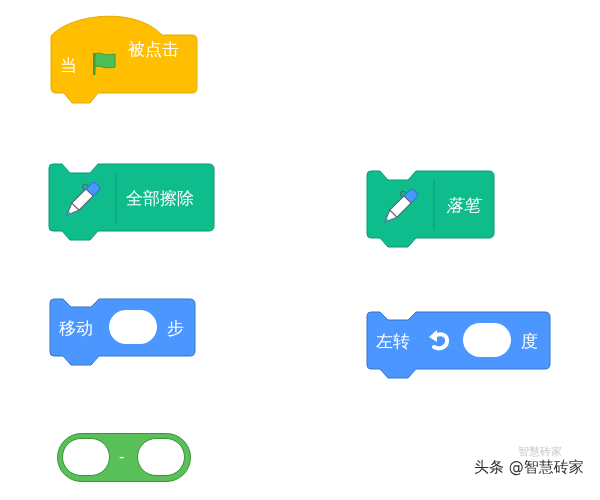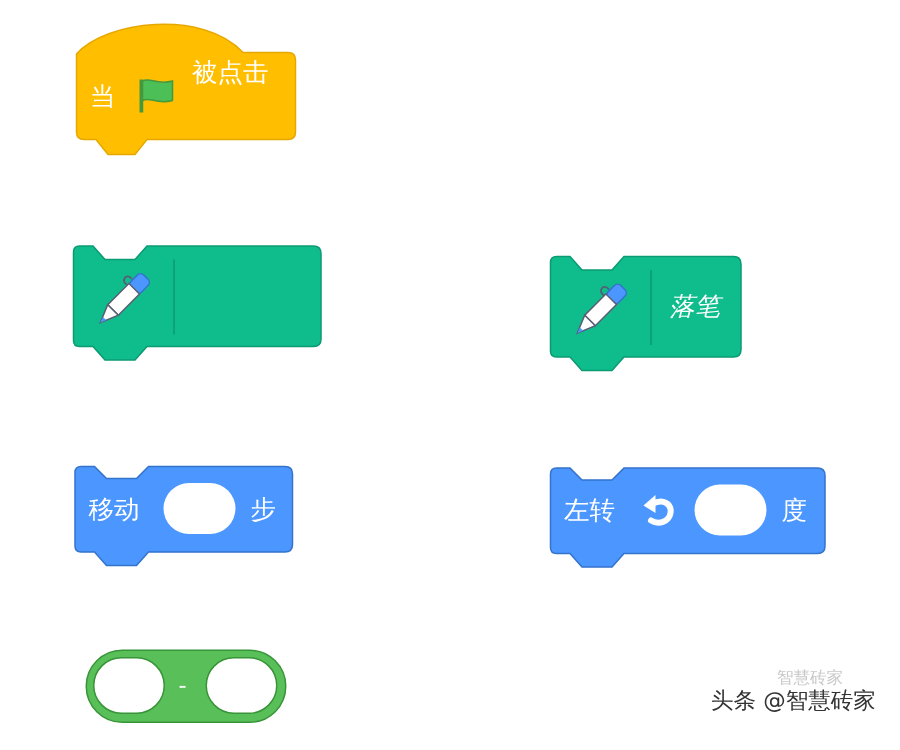--- a/index.html
+++ b/index.html
@@ -40,20 +40,21 @@
     <svg width="42" height="42" viewBox="0 0 42 42">
       <path d="M28,6 C24,1 20,8 25,10" fill="none" stroke="#575E75" stroke-width="1.2"></path>
       <g transform="rotate(45 21 21)">
         <rect x="16" y="-2" width="10" height="12" rx="3" fill="#4C97FF" stroke="#3373CC" stroke-width="1"></rect>
         <rect x="16" y="9" width="10" height="20" fill="#ffffff" stroke="#575E75" stroke-width="1"></rect>
         <path d="M16,29 L26,29 L21,41 Z" fill="#ffffff" stroke="#575E75" stroke-width="1"></path>
         <path d="M19.5,37 L22.5,37 L21,41 Z" fill="#4C97FF"></path>
       </g>
     </svg>
   </span>
+  <span class="lbl" style="left:78px; top:25px;">全部擦除</span>
 </div>
 
 <div class="block" style="left:366px; top:170px; width:130px; height:80px;font-style:italic;">
   <svg width="130" height="80">
     <path d="M1,5 Q1,1 5,1 L14,1 L22,10 L42,10 L50,1 L123,1 Q128,1 128,6 L128,63 Q128,68 123,68 L50,68 L42,77 L22,77 L14,68 L5,68 Q1,68 1,64 Z" fill="#0FBD8C" stroke="#0B9A72" stroke-width="1"></path>
     <line x1="68" y1="10" x2="68" y2="60" stroke="#0B9A72" stroke-width="1"></line>
   </svg>
   <span class="icon" style="left:12px; top:17px;">
     <svg width="42" height="42" viewBox="0 0 42 42">
       <path d="M28,6 C24,1 20,8 25,10" fill="none" stroke="#575E75" stroke-width="1.2"></path>
@@ -61,21 +62,21 @@
         <rect x="16" y="-2" width="10" height="12" rx="3" fill="#4C97FF" stroke="#3373CC" stroke-width="1"></rect>
         <rect x="16" y="9" width="10" height="20" fill="#ffffff" stroke="#575E75" stroke-width="1"></rect>
         <path d="M16,29 L26,29 L21,41 Z" fill="#ffffff" stroke="#575E75" stroke-width="1"></path>
         <path d="M19.5,37 L22.5,37 L21,41 Z" fill="#4C97FF"></path>
       </g>
     </svg>
   </span>
   <span class="lbl" style="left:80px; top:25px;">落笔</span>
 </div>
 
-<div class="block" style="left:49px; top:298px; width:148px; height:70px;margin-top:12px;">
+<div class="block" style="left:49px; top:298px; width:148px; height:70px;">
   <svg width="148" height="70">
     <path d="M1,5 Q1,1 5,1 L14,1 L22,9 L42,9 L50,1 L141,1 Q146,1 146,6 L146,53 Q146,58 141,58 L50,58 L42,67 L22,67 L14,58 L5,58 Q1,58 1,54 Z" fill="#4C97FF" stroke="#3373CC" stroke-width="1"></path>
   </svg>
   <span class="lbl" style="left:10px; top:20px;">移动</span>
   <span class="slot" style="left:60px; top:12px; width:48px; height:34px;"></span>
   <span class="lbl" style="left:118px; top:20px;">步</span>
 </div>
 
 <div class="block" style="left:366px; top:311px; width:186px; height:70px;">
   <svg width="186" height="70">

